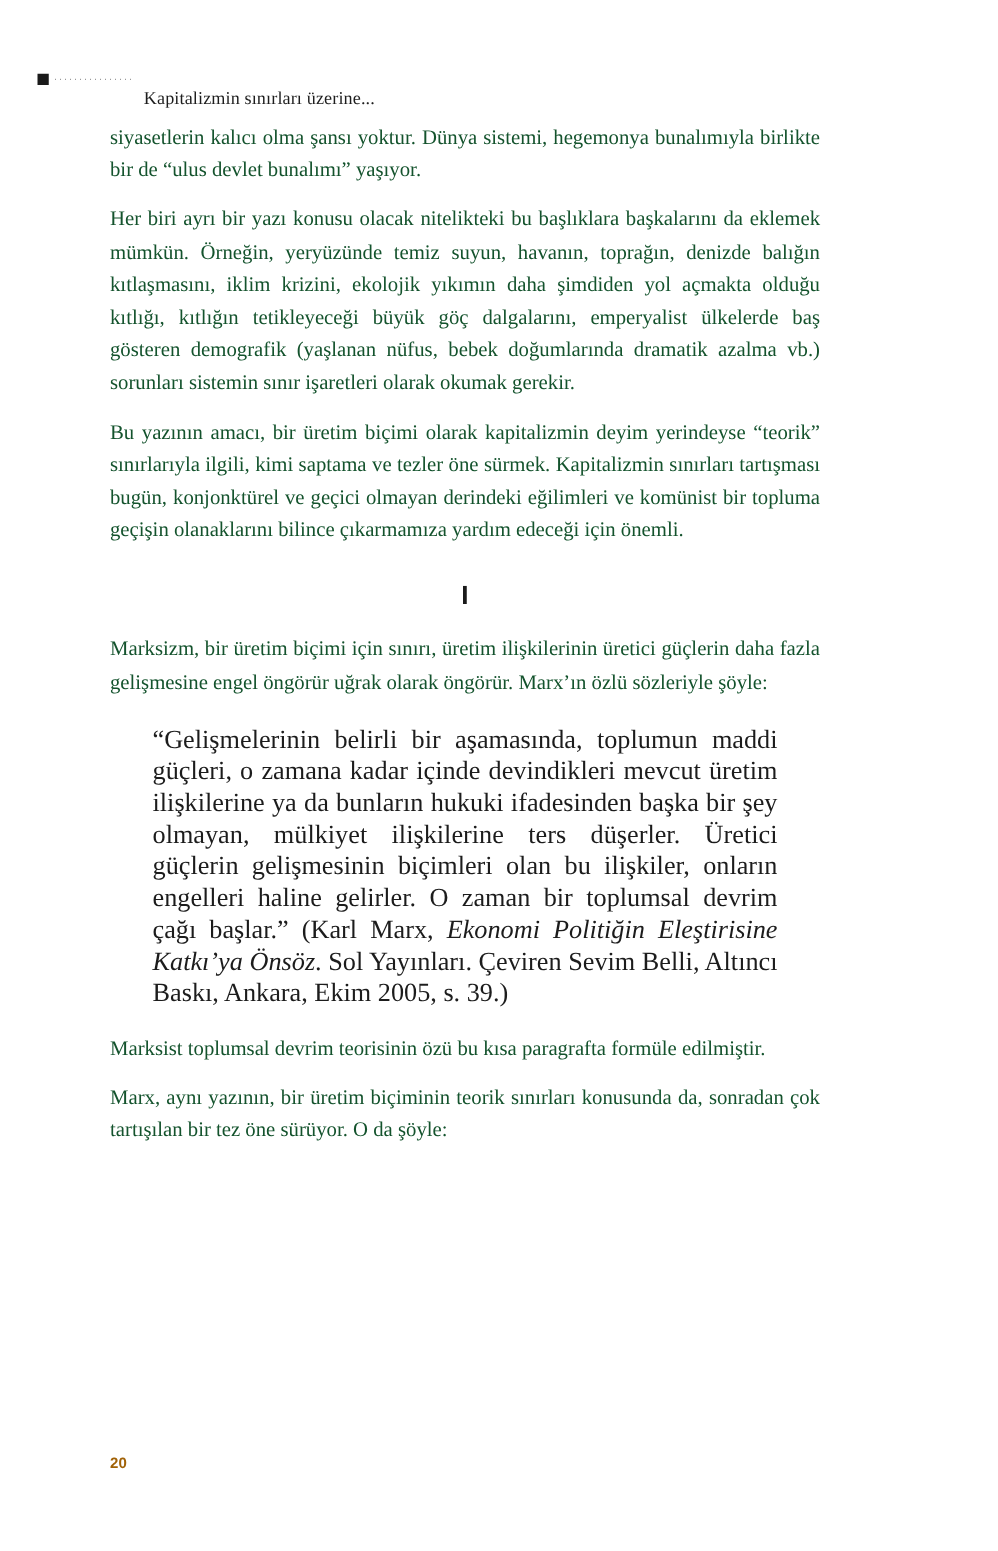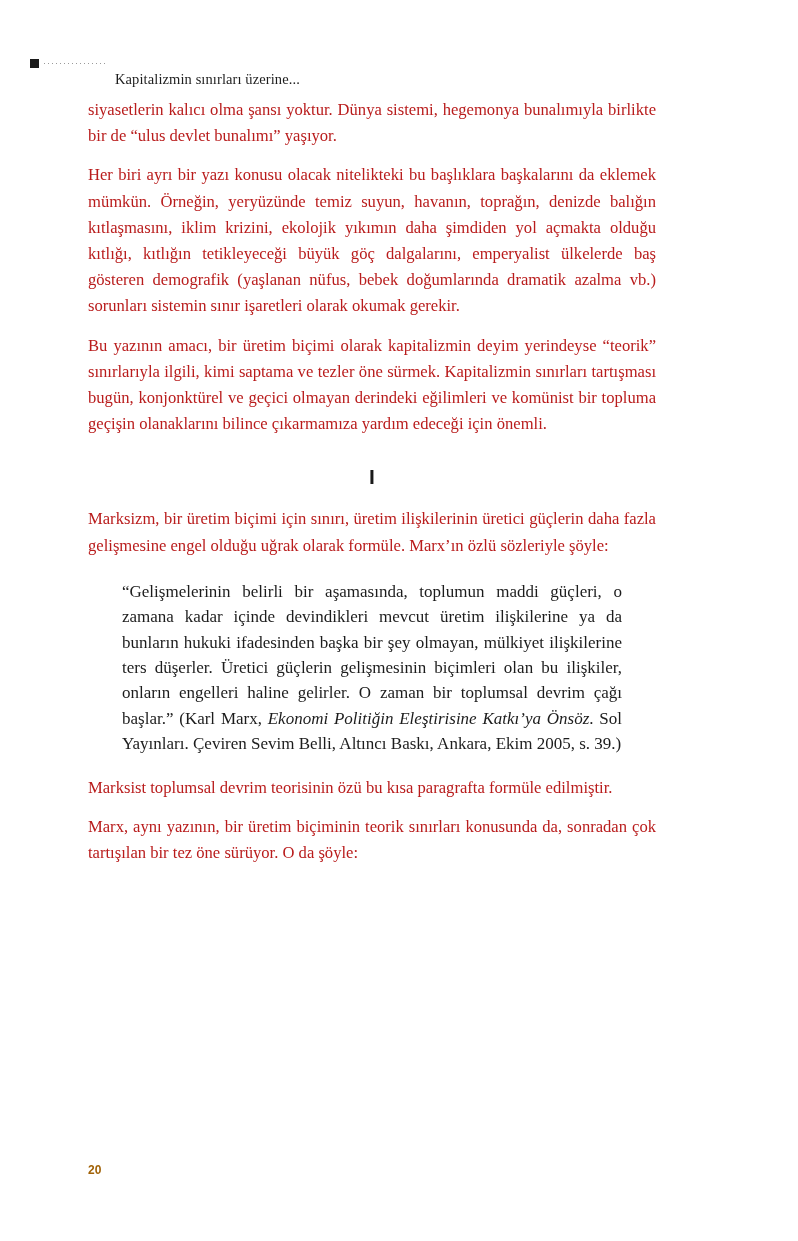--- a/index.html
+++ b/index.html
@@ -67,42 +67,42 @@
     width: 568px;
   }
 
   p.body-par {
     margin: 0 0 13px 0;
     font-size: 16.6px;
     line-height: 26.2px;
     text-align: justify;
     text-justify: inter-word;
     hyphens: manual;
-    color: #b91c1c;
+    color: #14532d;
   }
   p.body-par.last-of-block {
     margin-bottom: 0;
   }
 
   
   .section-mark {
     margin: 29px 0 19px 0;
     text-align: center;
     font-family: "Liberation Sans", "DejaVu Sans", sans-serif;
     font-weight: bold;
     font-size: 21px;
     line-height: 21px;
     color: #1a1a1a;
   }
 
   
   blockquote.quote {
     margin: 20px 34px 18px 34px;
     padding: 0;
-    font-size: 17px;
+    font-size: 21px;
     line-height: 25.4px;
     text-align: justify;
     color: #1c1c1c;
   }
   blockquote.quote p {
     margin: 0;
   }
   .it {
     font-style: italic;
   }
@@ -134,21 +134,21 @@
 
     <p class="body-par">siyasetlerin kalıcı olma şansı yoktur. Dünya sistemi, hegemonya bunalımıyla birlikte bir de “ulus devlet bunalımı” yaşıyor.</p>
 
     <p class="body-par">Her biri ayrı bir yazı konusu olacak nitelikteki bu başlıklara başkalarını da eklemek mümkün. Örneğin, yeryüzünde temiz suyun, havanın, toprağın, denizde balığın kıtlaşmasını, iklim krizini, ekolojik yıkımın daha şimdiden yol açmakta olduğu kıtlığı, kıtlığın tetikleyeceği büyük göç dalgalarını, emperyalist ülkelerde baş gösteren demografik (yaşlanan nüfus, bebek doğumlarında dramatik azalma vb.) sorunları sistemin sınır işaretleri olarak okumak gerekir.</p>
 
     <p class="body-par last-of-block">Bu yazının amacı, bir üretim biçimi olarak kapitalizmin deyim yerindeyse “teorik” sınırlarıyla ilgili, kimi saptama ve tezler öne sürmek. Kapitalizmin sınırları tartışması bugün, konjonktürel ve geçici olmayan derindeki eğilimleri ve komünist bir topluma geçişin olanaklarını bilince çıkarmamıza yardım edeceği için önemli.</p>
 
     <div class="section-mark">I</div>
 
 
-    <p class="body-par last-of-block">Marksizm, bir üretim biçimi için sınırı, üretim ilişkilerinin üretici güçlerin daha fazla gelişmesine engel olduğu uğrak olarak formüle. Marx’ın özlü sözleriyle şöyle:</p>
+    <p class="body-par last-of-block">Marksizm, bir üretim biçimi için sınırı, üretim ilişkilerinin üretici güçlerin daha fazla gelişmesine engel öngörür uğrak olarak öngörür. Marx’ın özlü sözleriyle şöyle:</p>
 
     <blockquote class="quote">
       <p><span>“Gelişmelerinin belirli bir aşamasında, toplumun maddi güçleri, o zamana kadar içinde devindikleri mevcut üretim ilişkilerine ya da bunların hukuki ifadesinden başka bir şey olmayan, mülkiyet ilişkilerine ters düşerler. Üretici güçlerin gelişmesinin biçimleri olan bu ilişkiler, onların engelleri haline gelirler. O zaman bir toplumsal devrim çağı başlar.” (Karl Marx, </span><span class="it">Ekonomi Politiğin Eleştirisine Katkı’ya Önsöz</span><span>. Sol Yayınları. Çeviren Sevim Belli, Altıncı Baskı, Ankara, Ekim 2005, s. 39.)</span></p>
     </blockquote>
 
     <p class="body-par">Marksist toplumsal devrim teorisinin özü bu kısa paragrafta formüle edilmiştir.</p>
 
     <p class="body-par last-of-block">Marx, aynı yazının, bir üretim biçiminin teorik sınırları konusunda da, sonradan çok tartışılan bir tez öne sürüyor. O da şöyle:</p>
 
   </div>

